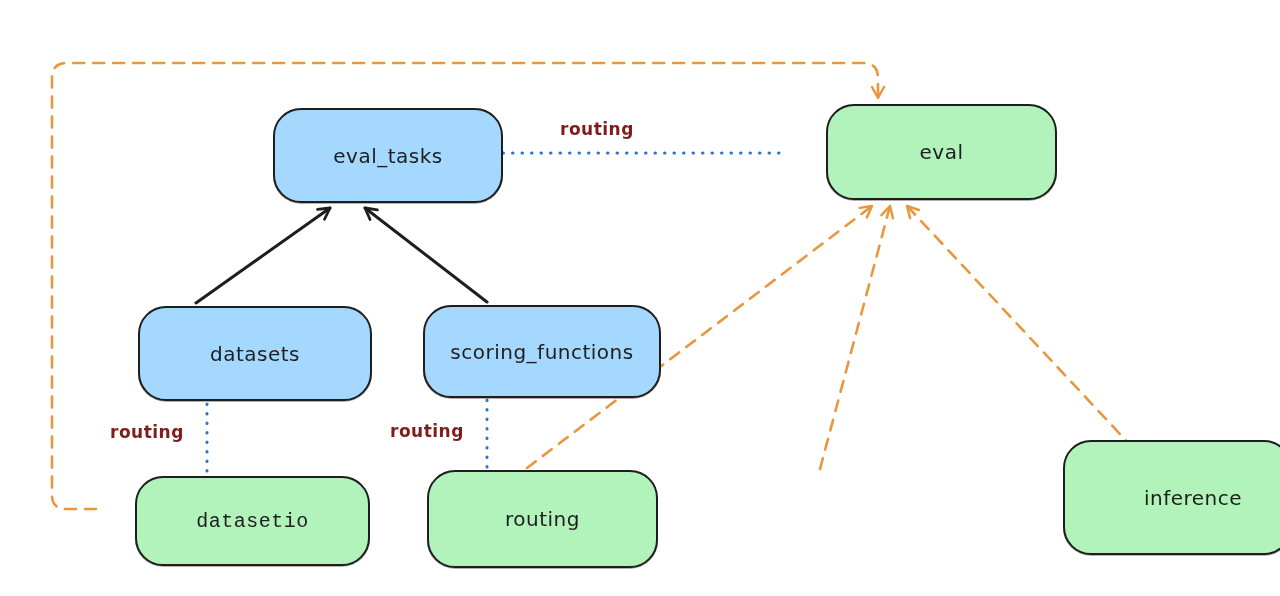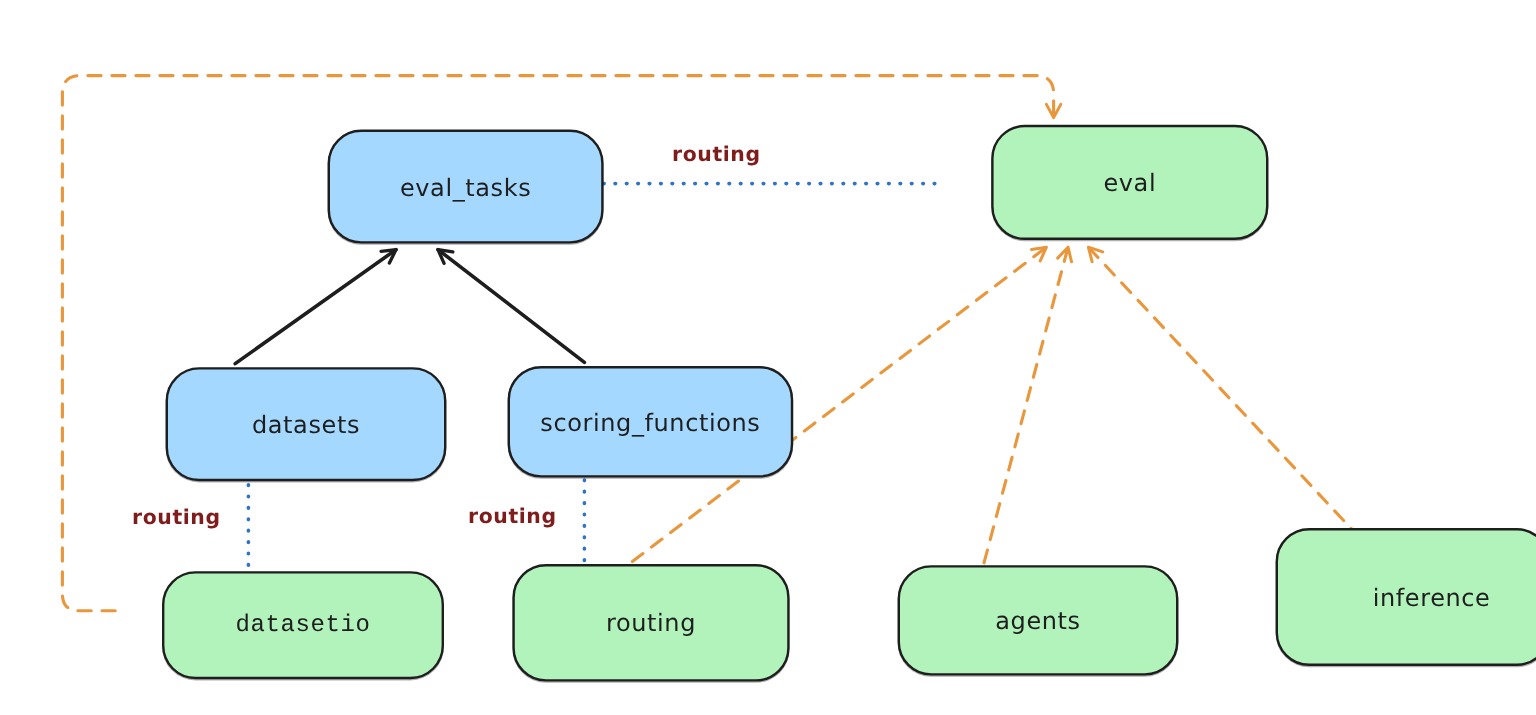--- a/index.html
+++ b/index.html
@@ -94,23 +94,20 @@
   </div>
 
   <div class="node green" style="left:95px; top:476px; width:235px; height:90px;font-family:Liberation Mono, monospace;">
     <span class="node-label">datasetio</span>
   </div>
 
   <div class="node green" style="left:387px; top:470px; width:231px; height:98px;">
     <span class="node-label">routing</span>
   </div>
 
-  <div class="node green" style="left:708px; top:471px; width:234px; height:92px;">
-    <span class="node-label">agents</span>
-  </div>
 
   <div class="node green" style="left:1023px; top:440px; width:229px; height:115px;padding-left:31px;">
     <span class="node-label">inference</span>
   </div>
 
   <div class="edge-label" style="left:560px; top:119px; width:120px;">routing</div>
 
   <div class="edge-label" style="left:110px; top:422px; width:100px;">routing</div>
 
   <div class="edge-label" style="left:390px; top:421px; width:100px;">routing</div>

